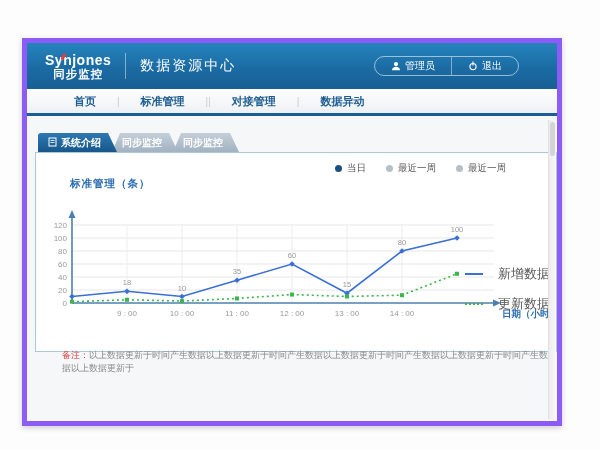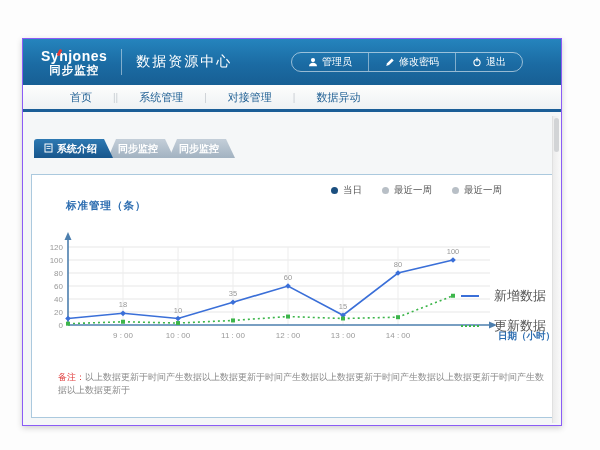--- a/index.html
+++ b/index.html
@@ -1,44 +1,44 @@
 <!DOCTYPE html>
 <html><head>
 <meta charset="utf-8">
 <style>
   * { margin:0; padding:0; box-sizing:border-box; }
   html,body { width:600px; height:450px; background:#fdfdfd; font-family:"Liberation Sans", sans-serif; overflow:hidden; }
-  .window { position:absolute; left:22px; top:38px; width:540px; height:388px; background:#f5f7f8; border:1px solid #8b5cf6; box-shadow:0 2px 6px rgba(0,0,0,0.18); overflow:hidden; }
+  .window { position:absolute; left:22px; top:38px; width:540px; height:388px; background:#f5f7f8; border:5px solid #8b5cf6; box-shadow:0 2px 6px rgba(0,0,0,0.18); overflow:hidden; }
 
   
   .header { height:46px; background:linear-gradient(180deg,#2584bd 0%,#1b6ba3 55%,#175f94 100%); display:flex; align-items:center; padding:0 10px 0 18px; position:relative; }
   .logo { color:#fff; text-align:center; line-height:1.1; cursor:pointer; }
   .logo-en { font-size:14px; font-weight:bold; letter-spacing:0.5px; position:relative; display:inline-block; }
   .logo-y { position:relative; display:inline-block; }
   .logo-y::after { content:""; position:absolute; right:-1px; top:0px; width:2.5px; height:7px; background:#e23c3c; transform:rotate(28deg); border-radius:1px; }
   .logo-cn { font-size:11.5px; font-weight:bold; letter-spacing:1px; }
   .hdr-divider { width:1px; height:26px; background:rgba(255,255,255,0.45); margin:0 14px; }
   .app-title { color:#fff; font-size:14px; letter-spacing:2px; }
   .hdr-right { margin-left:auto; display:flex; align-items:center; border:1px solid rgba(255,255,255,0.55); border-radius:12px; height:20px; margin-right:28px; }
   .hdr-btn { display:flex; align-items:center; gap:4px; color:#fff; font-size:10px; padding:0 16px; height:100%; cursor:pointer; }
   .hdr-btn + .hdr-btn { border-left:1px solid rgba(255,255,255,0.45); }
   .hdr-btn svg { display:block; }
 
   
   .nav { height:27px; background:linear-gradient(180deg,#fdfdfd,#eef1f3); border-bottom:3px solid #1b5e97; display:flex; align-items:center; padding-left:26px; }
-  .nav-item { color:#1c5d92; font-size:11px; font-weight:normal; padding:16px 21px; cursor:pointer; line-height:24px; }
+  .nav-item { color:#1c5d92; font-size:11px; font-weight:bold; padding:16px 21px; cursor:pointer; line-height:24px; }
   .nav-sep { color:#c8cdd2; font-size:10px; }
 
   
-  .panel { position:absolute; left:8px; top:100px; width:522px; }
+  .panel { position:absolute; left:8px; top:90px; width:522px; }
   .tabs { display:flex; height:19px; padding-left:3px; }
   .tab { position:relative; color:#fff; font-size:10px; font-weight:bold; display:flex; align-items:center; gap:4px; padding:0 16px 0 10px; clip-path:polygon(0 0, calc(100% - 9px) 0, 100% 100%, 0 100%); cursor:pointer; }
   .tab.inactive { background:linear-gradient(180deg,#c4cfd9,#a2b2c1); clip-path:polygon(8px 0, calc(100% - 9px) 0, 100% 100%, 0 100%); margin-left:-5px; }
   .tab.active { background:linear-gradient(180deg,#2e79b2,#17568c); z-index:2; border-top-left-radius:3px; }
-  .panel-body { background:#fff; border:1px solid #abc9de; height:244px; position:relative;margin-top:16px; }
+  .panel-body { background:#fff; border:1px solid #abc9de; height:200px; position:relative; }
 
   
   .filters { display:flex; justify-content:flex-end; gap:20px; padding:9px 50px 0 0; }
   .filter { display:flex; align-items:center; gap:5px; font-size:9.5px; color:#555; cursor:pointer; }
   .dot { width:7px; height:7px; border-radius:50%; background:#b8bfc6; }
   .filter.selected .dot { background:#1b4f7f; }
 
   
   .chart-wrap { position:relative; margin:2px 0 0 6px; }
   .ylabel { color:#2b6cb0; font-size:10.5px; font-weight:bold; margin-left:28px; letter-spacing:1px; }
@@ -71,42 +71,34 @@
           <svg width="10" height="10" viewBox="0 0 10 10">
               <circle cx="5" cy="3.1" r="2.1" fill="#fff"></circle>
               <path d="M1 9.3c0-2.3 1.8-3.5 4-3.5s4 1.2 4 3.5z" fill="#fff"></path>
             </svg>
         </span>
         <span>管理员</span>
       </div>
       <div class="hdr-btn">
         <span>
           <svg width="10" height="10" viewBox="0 0 10 10">
-              <path d="M1.2 9l0.9-2.8 4.7-4.7 1.9 1.9-4.7 4.7z" fill="#fff"></path>
-            </svg>
-        </span>
-        <span>修改密码</span>
-      </div>
-      <div class="hdr-btn">
-        <span>
-          <svg width="10" height="10" viewBox="0 0 10 10">
               <circle cx="5" cy="5.6" r="3.1" fill="none" stroke="#fff" stroke-width="1.1"></circle>
               <line x1="5" y1="0.6" x2="5" y2="4.4" stroke="#fff" stroke-width="1.2"></line>
             </svg>
         </span>
         <span>退出</span>
       </div>
     </div>
   </div>
 
   <div class="nav">
     <div class="nav-item">首页</div>
     <span class="nav-sep">|</span>
-    <span class="nav-sep">|</span>
-    <div class="nav-item">系统管理</div>
+    <div class="nav-item">标准管理</div>
+    <span class="nav-sep">|</span>
     <span class="nav-sep">|</span>
     <div class="nav-item">对接管理</div>
     <span class="nav-sep">|</span>
     <div class="nav-item">数据异动</div>
   </div>
 
   <div class="panel">
     <div class="tabs">
       <div class="tab active">
         <span>

